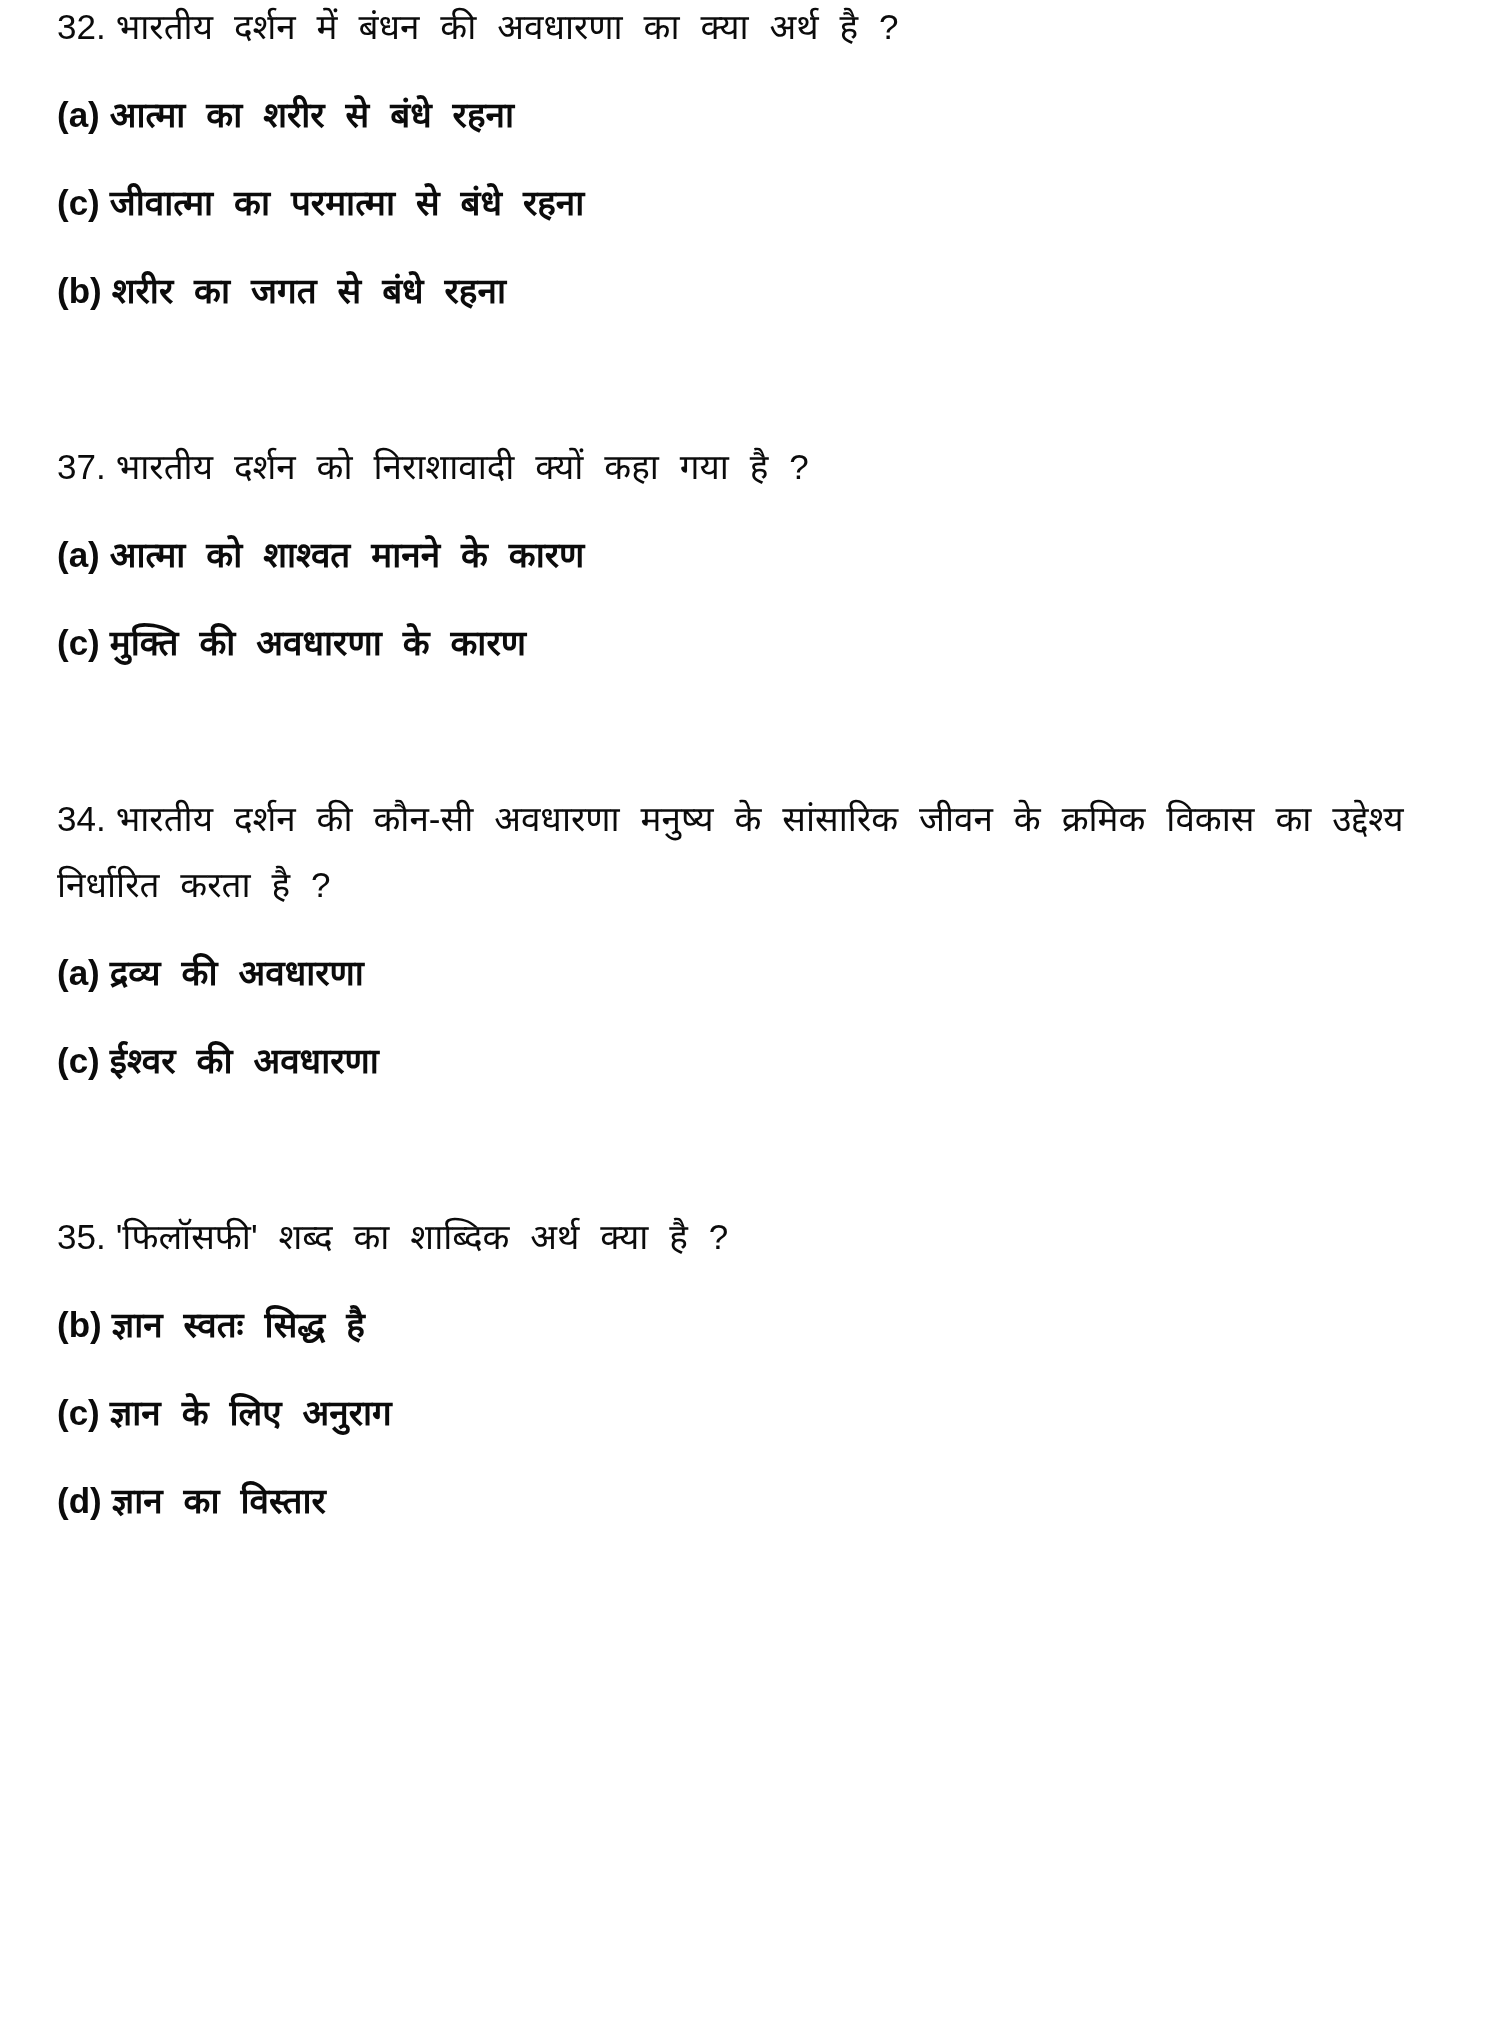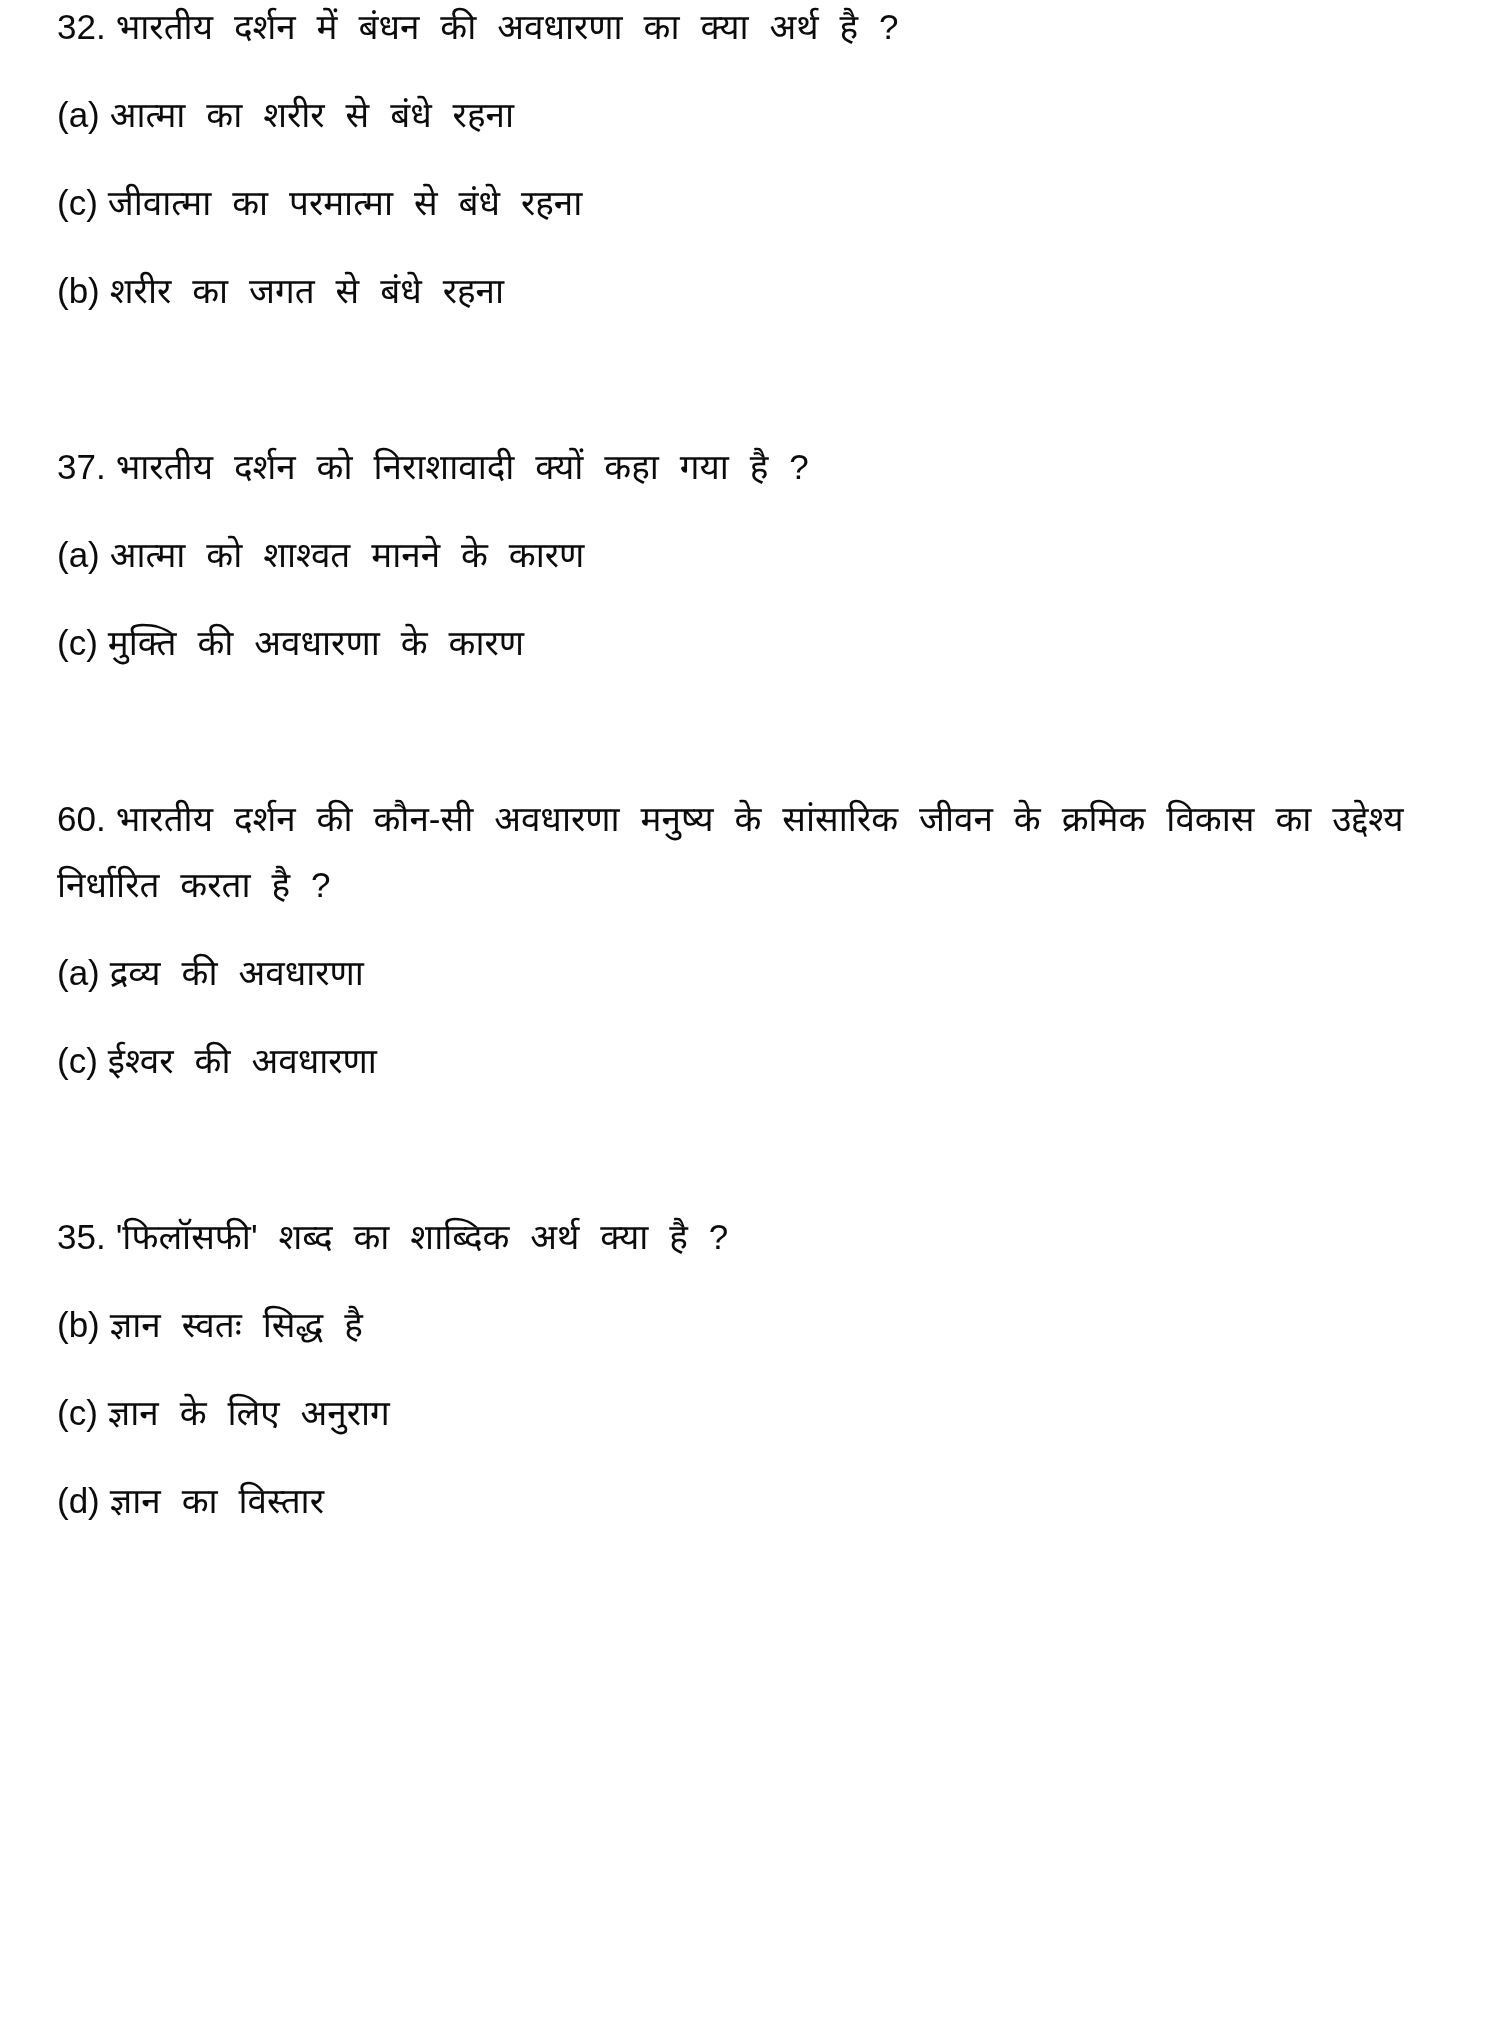--- a/index.html
+++ b/index.html
@@ -26,20 +26,21 @@
   }
   .question-block { margin: 0; }
   .question-block.qb-first { margin-top: -6px; }
   .question-block + .question-block { margin-top: 110px; }
   p.q-title {
     margin: 0;
     font-weight: 500;
   }
   p.option {
     margin: 22px 0 0 0;
+    font-weight: bold;
   }
   .q-num, .opt-label {
     display: inline-block;
     margin-right: 10px;
   }
 </style>
 </head>
 <body>
 
 <div class="doc">
@@ -51,21 +52,21 @@
     <p class="option"><span class="opt-label">(b)</span><span>शरीर का जगत से बंधे रहना</span></p>
   </div>
 
   <div class="question-block">
     <p class="q-title"><span class="q-num">37.</span><span>भारतीय दर्शन को निराशावादी क्यों कहा गया है ?</span></p>
     <p class="option"><span class="opt-label">(a)</span><span>आत्मा को शाश्वत मानने के कारण</span></p>
     <p class="option"><span class="opt-label">(c)</span><span>मुक्ति की अवधारणा के कारण</span></p>
   </div>
 
   <div class="question-block">
-    <p class="q-title"><span class="q-num">60.</span><span>भारतीय दर्शन की कौन-सी अवधारणा मनुष्य के सांसारिक जीवन के क्रमिक विकास का उद्देश्य निर्धारित करता है ?</span></p>
+    <p class="q-title"><span class="q-num">34.</span><span>भारतीय दर्शन की कौन-सी अवधारणा मनुष्य के सांसारिक जीवन के क्रमिक विकास का उद्देश्य निर्धारित करता है ?</span></p>
     <p class="option"><span class="opt-label">(a)</span><span>द्रव्य की अवधारणा</span></p>
     <p class="option"><span class="opt-label">(c)</span><span>ईश्वर की अवधारणा</span></p>
   </div>
 
   <div class="question-block">
     <p class="q-title"><span class="q-num">35.</span><span>'फिलॉसफी' शब्द का शाब्दिक अर्थ क्या है ?</span></p>
     <p class="option"><span class="opt-label">(b)</span><span>ज्ञान स्वतः सिद्ध है</span></p>
     <p class="option"><span class="opt-label">(c)</span><span>ज्ञान के लिए अनुराग</span></p>
     <p class="option"><span class="opt-label">(d)</span><span>ज्ञान का विस्तार</span></p>
   </div>

